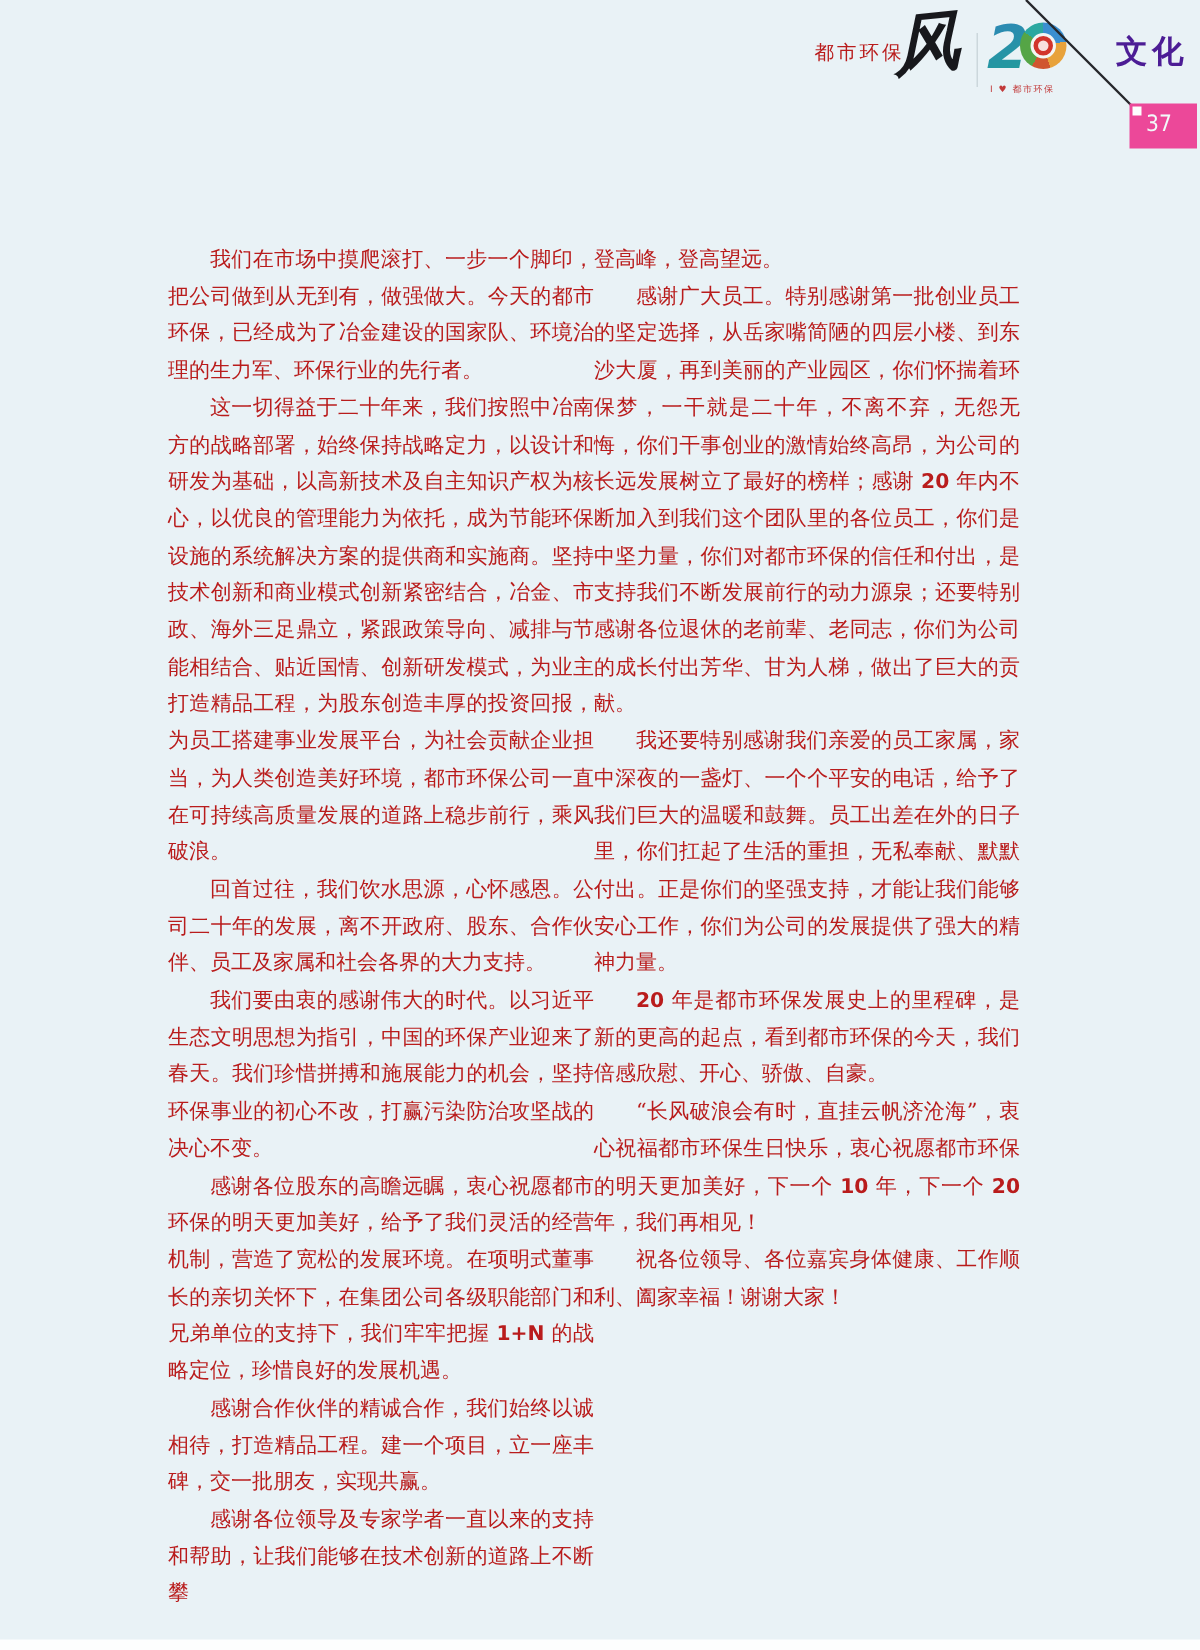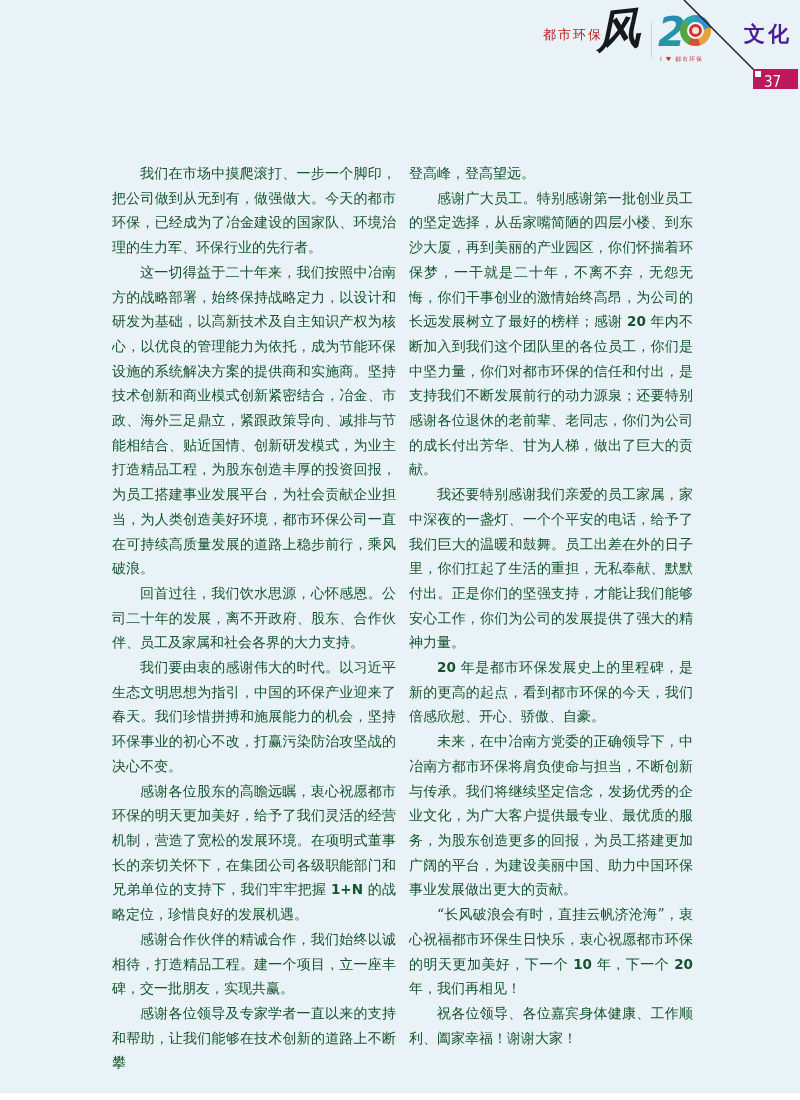--- a/index.html
+++ b/index.html
@@ -43,36 +43,36 @@
   }
   .logo-tagline{
     position:absolute;top:55px;left:660px;font-size:6px;letter-spacing:1px;color:#c23a3a;white-space:nowrap;
   }
   .hdr-section{
     position:absolute;top:20px;left:724px;
     font-size:21px;font-weight:700;color:#4c1d95;letter-spacing:3px;margin-left:20px;
   }
   .hdr-line{position:absolute;top:0;left:0;pointer-events:none;}
   .pagenum-box{
-    position:absolute;top:69px;left:753px;width:45px;height:20px;
-    background:#be185d;
+    position:absolute;top:69px;left:753px;width:45px;height:30px;
+    background:#ec4899;
   }
   .pagenum-box .corner{
     position:absolute;top:2px;left:2px;width:6px;height:6px;background:#fdfefe;
   }
   .pagenum-box .num{
     position:absolute;top:4px;left:11px;
     font-size:15px;line-height:18px;color:#f2fafa;
     font-family:"DejaVu Sans",sans-serif;font-stretch:condensed;
   }
   
   .article{
     position:absolute;top:161px;left:112px;width:582px;
-    display:flex;gap:13px;
-    color:#14532d;
+    display:flex;
+    color:#b91c1c;
   }
   .col{width:284px;}
   .para{
     margin:0;font-size:14px;line-height:24.7px;
     text-align:justify;text-justify:inter-ideograph;
     text-indent:2em;
     font-family:"DejaVu Serif","DejaVu Sans",serif;
   }
   .para.no-indent{text-indent:0;}
   .para b{font-family:"DejaVu Sans",sans-serif;font-weight:700;font-size:13.5px;}
@@ -115,19 +115,18 @@
       <p class="para"><span>我们要由衷的感谢伟大的时代。以习近平生态文明思想为指引，中国的环保产业迎来了春天。我们珍惜拼搏和施展能力的机会，坚持环保事业的初心不改，打赢污染防治攻坚战的决心不变。</span></p>
       <p class="para"><span>感谢各位股东的高瞻远瞩，衷心祝愿都市环保的明天更加美好，给予了我们灵活的经营机制，营造了宽松的发展环境。在项明式董事长的亲切关怀下，在集团公司各级职能部门和兄弟单位的支持下，我们牢牢把握 </span><b>1+N</b><span> 的战略定位，珍惜良好的发展机遇。</span></p>
       <p class="para"><span>感谢合作伙伴的精诚合作，我们始终以诚相待，打造精品工程。建一个项目，立一座丰碑，交一批朋友，实现共赢。</span></p>
       <p class="para"><span>感谢各位领导及专家学者一直以来的支持和帮助，让我们能够在技术创新的道路上不断攀</span></p>
     </div>
   <div class="col">
       <p class="para no-indent"><span>登高峰，登高望远。</span></p>
       <p class="para"><span>感谢广大员工。特别感谢第一批创业员工的坚定选择，从岳家嘴简陋的四层小楼、到东沙大厦，再到美丽的产业园区，你们怀揣着环保梦，一干就是二十年，不离不弃，无怨无悔，你们干事创业的激情始终高昂，为公司的长远发展树立了最好的榜样；感谢 </span><b>20</b><span> 年内不断加入到我们这个团队里的各位员工，你们是中坚力量，你们对都市环保的信任和付出，是支持我们不断发展前行的动力源泉；还要特别感谢各位退休的老前辈、老同志，你们为公司的成长付出芳华、甘为人梯，做出了巨大的贡献。</span></p>
       <p class="para"><span>我还要特别感谢我们亲爱的员工家属，家中深夜的一盏灯、一个个平安的电话，给予了我们巨大的温暖和鼓舞。员工出差在外的日子里，你们扛起了生活的重担，无私奉献、默默付出。正是你们的坚强支持，才能让我们能够安心工作，你们为公司的发展提供了强大的精神力量。</span></p>
       <p class="para"><b>20</b><span> 年是都市环保发展史上的里程碑，是新的更高的起点，看到都市环保的今天，我们倍感欣慰、开心、骄傲、自豪。</span></p>
-      <p class="para"><span>未来，在中冶南方党委的正确领导下，中冶南方都市环保将肩负使命与担当，不断创新与传承。我们将继续坚定信念，发扬优秀的企业文化，为广大客户提供最专业、最优质的服务，为股东创造更多的回报，为员工搭建更加广阔的平台，为建设美丽中国、助力中国环保事业发展做出更大的贡献。</span></p>
       <p class="para"><span>“长风破浪会有时，直挂云帆济沧海”，衷心祝福都市环保生日快乐，衷心祝愿都市环保的明天更加美好，下一个 </span><b>10</b><span> 年，下一个 </span><b>20</b><span> 年，我们再相见！</span></p>
       <p class="para"><span>祝各位领导、各位嘉宾身体健康、工作顺利、阖家幸福！谢谢大家！</span></p>
     </div>
 </div>
 
 <div class="bottom-strip"></div>
 
 </body></html>

